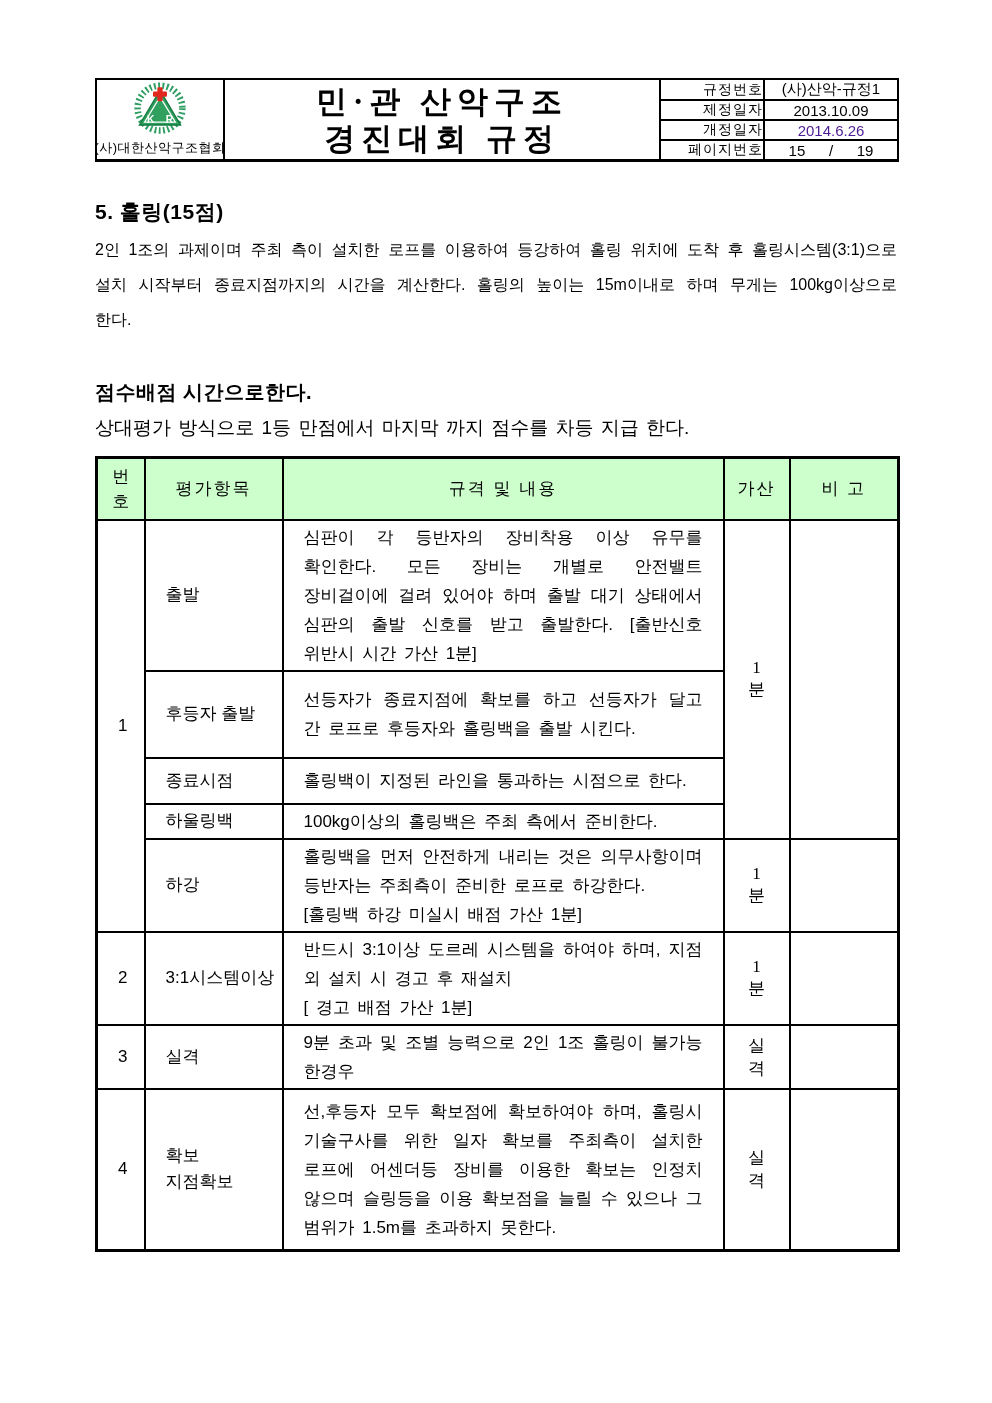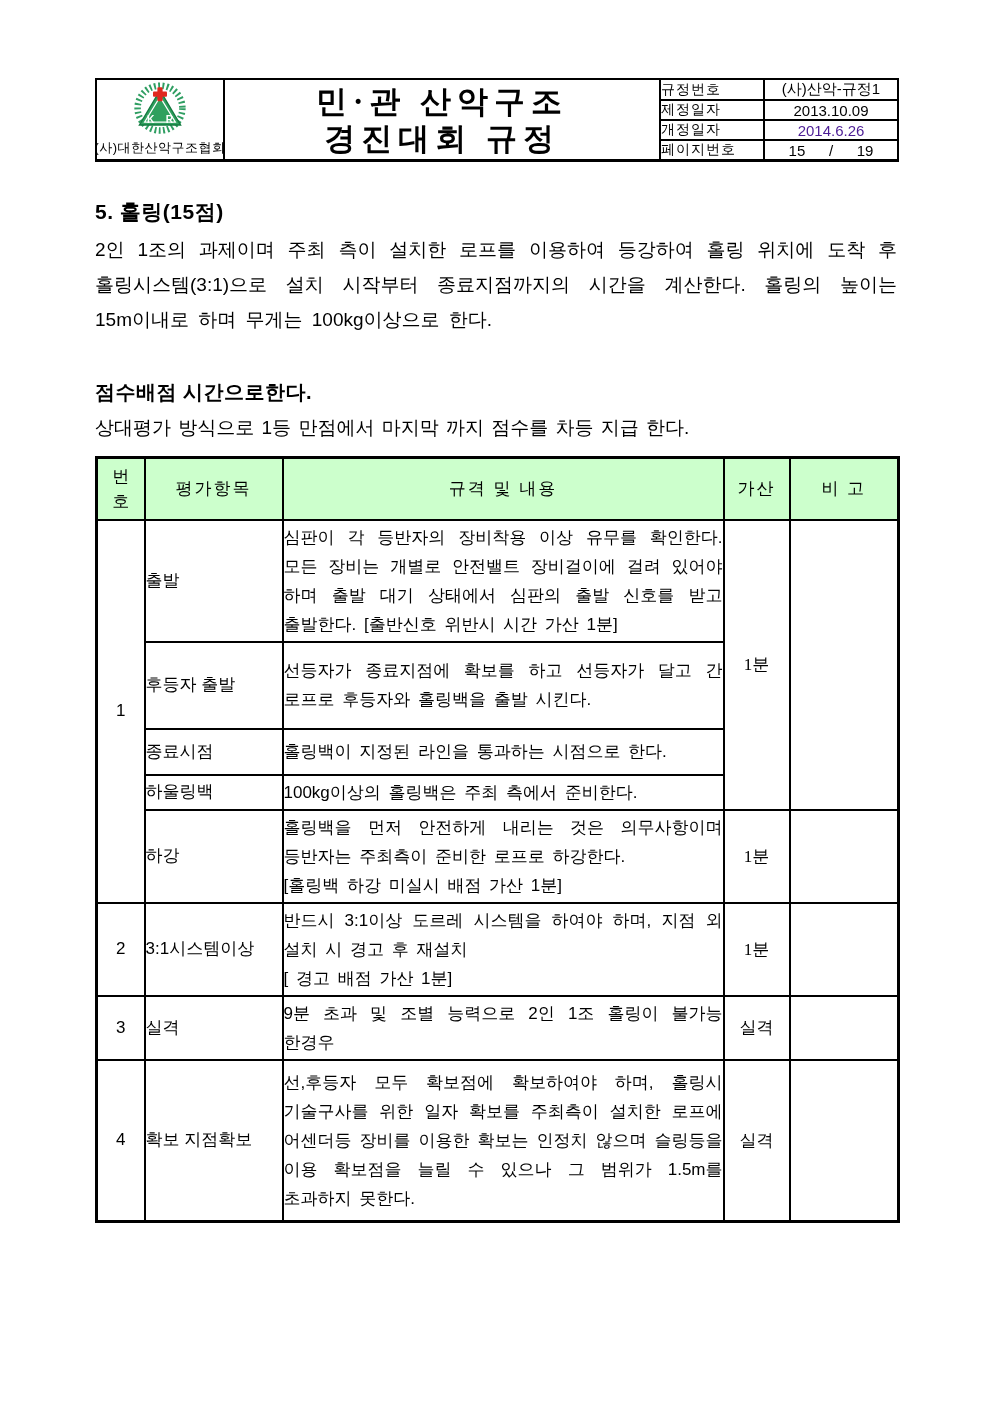--- a/index.html
+++ b/index.html
@@ -34,35 +34,35 @@
   td.title-cell{ text-align:center; }
   .doc-title{
     font-family:"Liberation Serif","DejaVu Serif",serif;
     font-weight:700;
     font-size:31px;
     line-height:37px;
     letter-spacing:6px;
     white-space:nowrap;
   }
   td.info-label{
-    font-size:14px;text-align:left;letter-spacing:1px;
+    font-size:14px;text-align:right;letter-spacing:1px;
     height:20px;
     font-family:Liberation Serif, serif;
   }
   td.info-value{ font-size:15px;text-align:center; }
   .highlight{ color:#4c1d95; }
   .page-val{display:flex;justify-content:space-evenly;align-items:flex-end;font-size:15px;}
 
   
   .section-heading{
     margin:36px 0 6px 0;
     font-size:21px;font-weight:700;letter-spacing:0.5px;
   }
   .intro{
-    font-size:19px;line-height:35px;
+    font-size:16px;line-height:35px;
     text-align:justify;text-justify:inter-word;
     word-break:keep-all;word-spacing:4px;
     width:802px;
   }
   .scoring-heading{
     margin:42px 0 8px 0;
     font-size:20px;font-weight:700;letter-spacing:0.5px;
   }
   .scoring-desc{
     font-size:19px;line-height:28px;margin:0 0 14px 0;
@@ -74,21 +74,21 @@
     width:802px;
     border-collapse:collapse;
     table-layout:fixed;
     border:3px solid #000;
     margin-top:10px;
   }
   table.scoring th, table.scoring td{
     border:2px solid #000;
     font-size:17px;
     vertical-align:middle;
-    padding:2px 0;
+    padding:2px 20px;
   }
   table.scoring th{
     background:#ccffcc;
     font-weight:400;
     text-align:center;
     letter-spacing:2px;
     line-height:26px;
     padding:2px 2px;
   }
   th .stack{display:block;line-height:25px;letter-spacing:0;}

